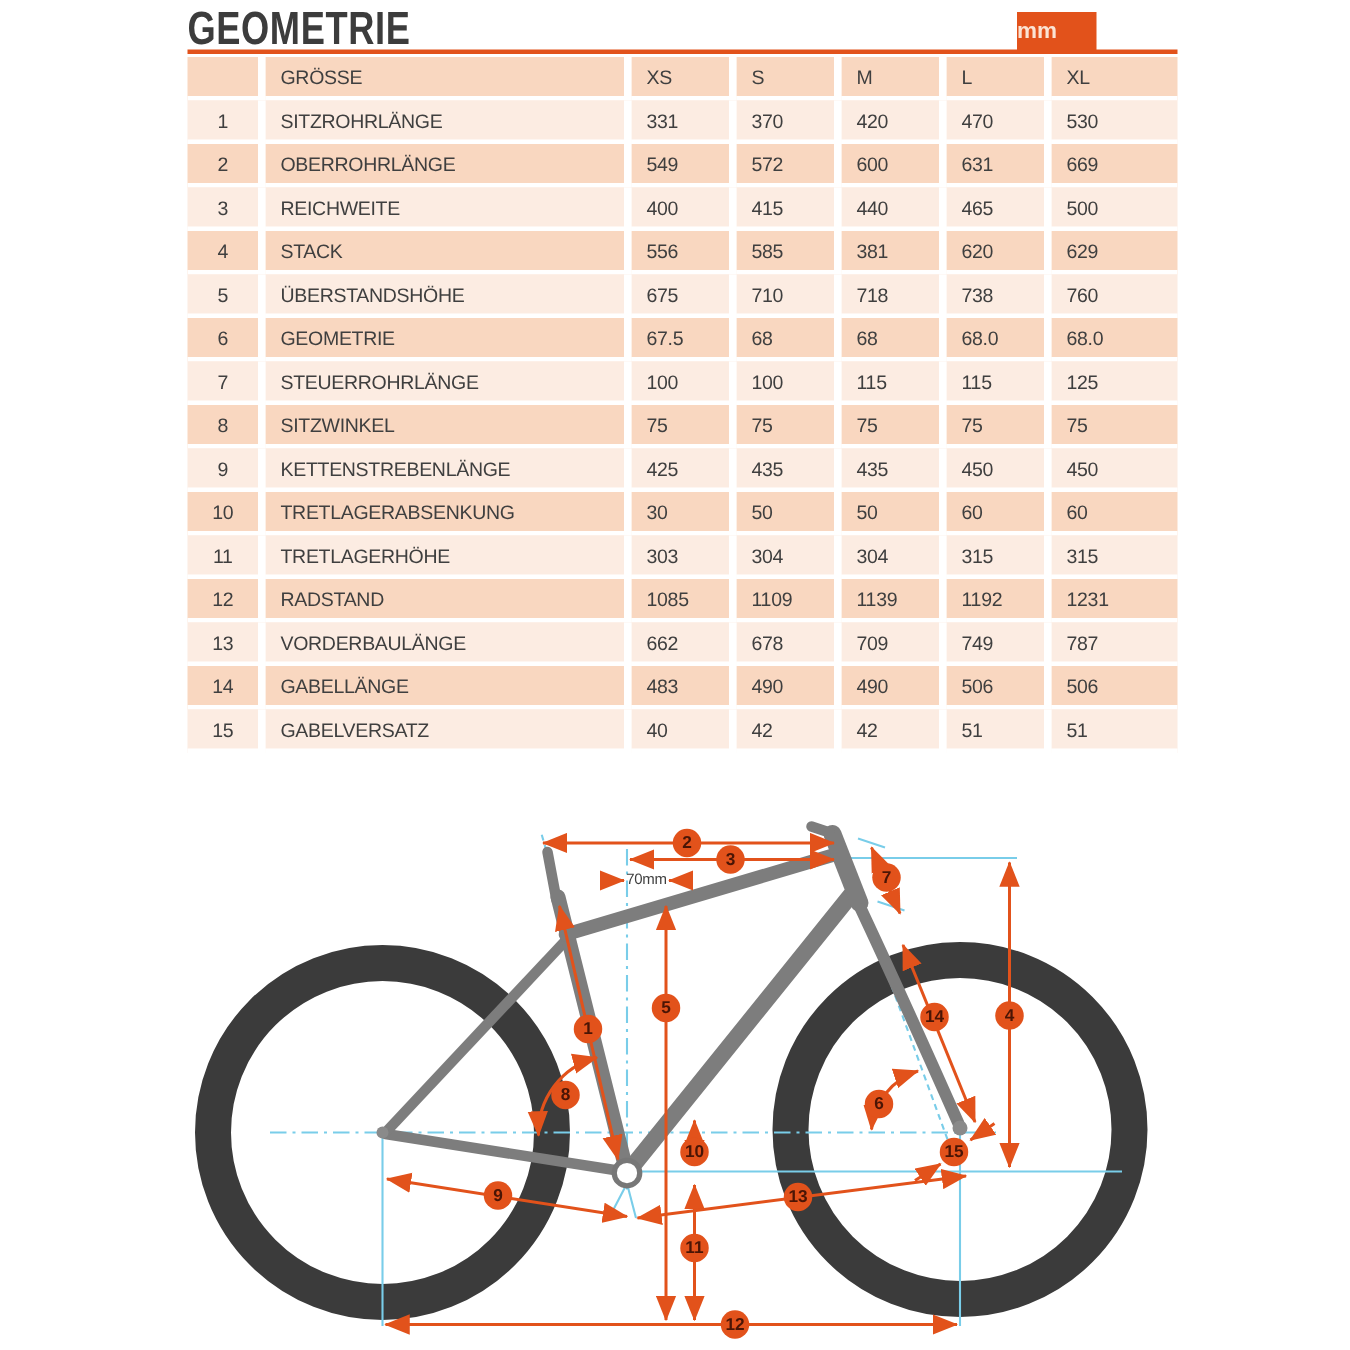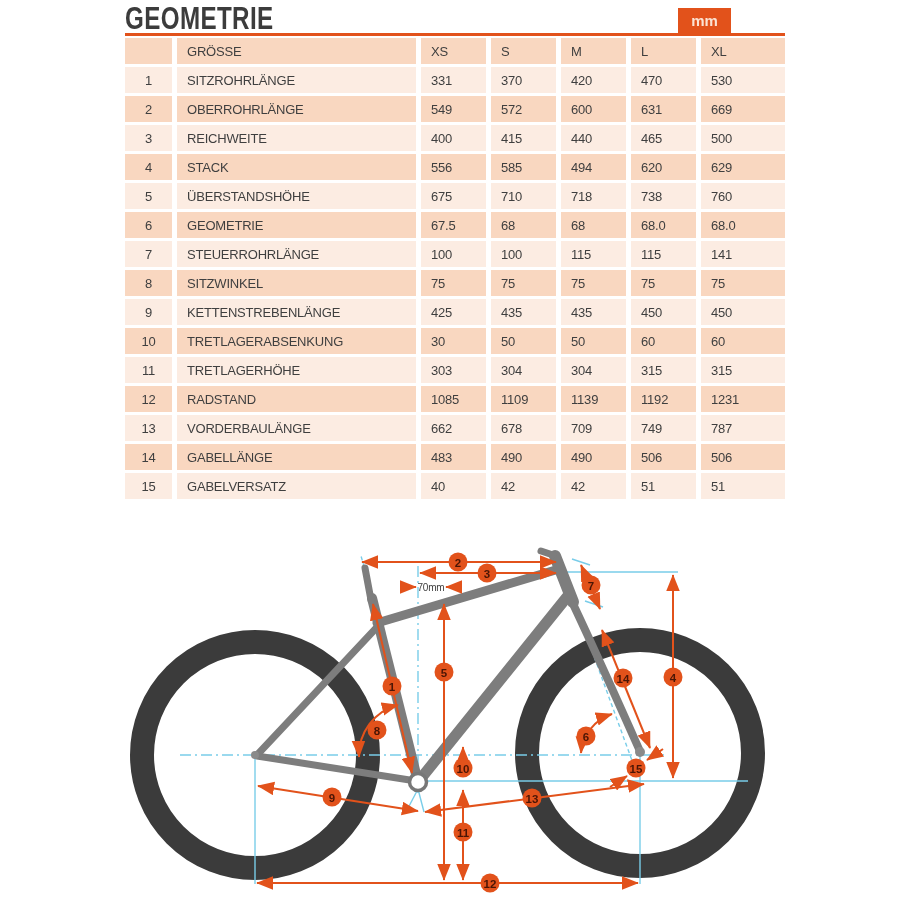--- a/index.html
+++ b/index.html
@@ -4,21 +4,21 @@
 <style>
   html,body{margin:0;padding:0;background:#fff;width:900px;height:900px;overflow:hidden;
     font-family:"Liberation Sans",sans-serif;-webkit-font-smoothing:antialiased;}
   #page{position:relative;width:900px;height:900px;background:#fff;border-radius:24px;}
 
   
   #title{position:absolute;left:125px;top:1px;font-size:31px;font-weight:700;color:#3c3c3c;
     letter-spacing:.5px;transform:scaleX(.78);transform-origin:left top;white-space:nowrap;}
   #rule{position:absolute;left:125px;top:33px;width:660px;height:3px;background:#e2521b;}
   #unit-badge{position:absolute;left:678px;top:8px;width:53px;height:26px;background:#e2521b;
-    color:#fbe3d3;font-size:15px;font-weight:700;text-align:center;line-height:25px;}
+    color:#fbe3d3;font-size:15px;font-weight:700;text-align:left;line-height:25px;}
 
   
   #tbl-wrap{position:absolute;left:125px;top:38px;width:660px;}
   table{border-collapse:separate;border-spacing:0;table-layout:fixed;width:660px;
     font-size:13px;color:#3f3f3f;}
   th,td{height:26px;padding:0 0 0 10px;text-align:left;font-weight:400;vertical-align:middle;
     border-right:5px solid #fff;border-bottom:3px solid #fff;overflow:hidden;white-space:nowrap;
     letter-spacing:-.2px;}
   th{font-weight:400;margin-top:24px;}
   th:last-child,td:last-child{border-right:none;}
@@ -94,21 +94,21 @@
             <td>415</td>
             <td>440</td>
             <td>465</td>
             <td>500</td>
           </tr>
           <tr>
             <td class="col-num">4</td>
             <td>STACK</td>
             <td>556</td>
             <td>585</td>
-            <td>494</td>
+            <td>381</td>
             <td>620</td>
             <td>629</td>
           </tr>
           <tr>
             <td class="col-num">5</td>
             <td>ÜBERSTANDSHÖHE</td>
             <td>675</td>
             <td>710</td>
             <td>718</td>
             <td>738</td>
@@ -123,21 +123,21 @@
             <td>68.0</td>
             <td>68.0</td>
           </tr>
           <tr>
             <td class="col-num">7</td>
             <td>STEUERROHRLÄNGE</td>
             <td>100</td>
             <td>100</td>
             <td>115</td>
             <td>115</td>
-            <td>141</td>
+            <td>125</td>
           </tr>
           <tr>
             <td class="col-num">8</td>
             <td>SITZWINKEL</td>
             <td>75</td>
             <td>75</td>
             <td>75</td>
             <td>75</td>
             <td>75</td>
           </tr>

